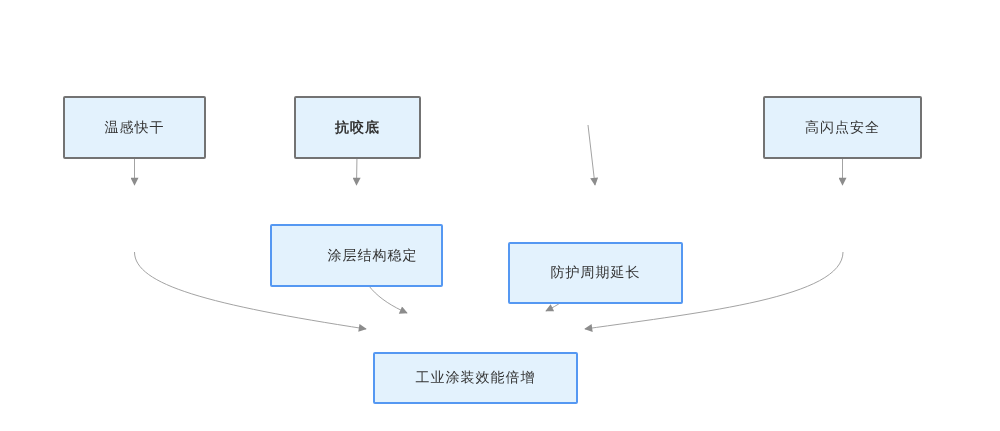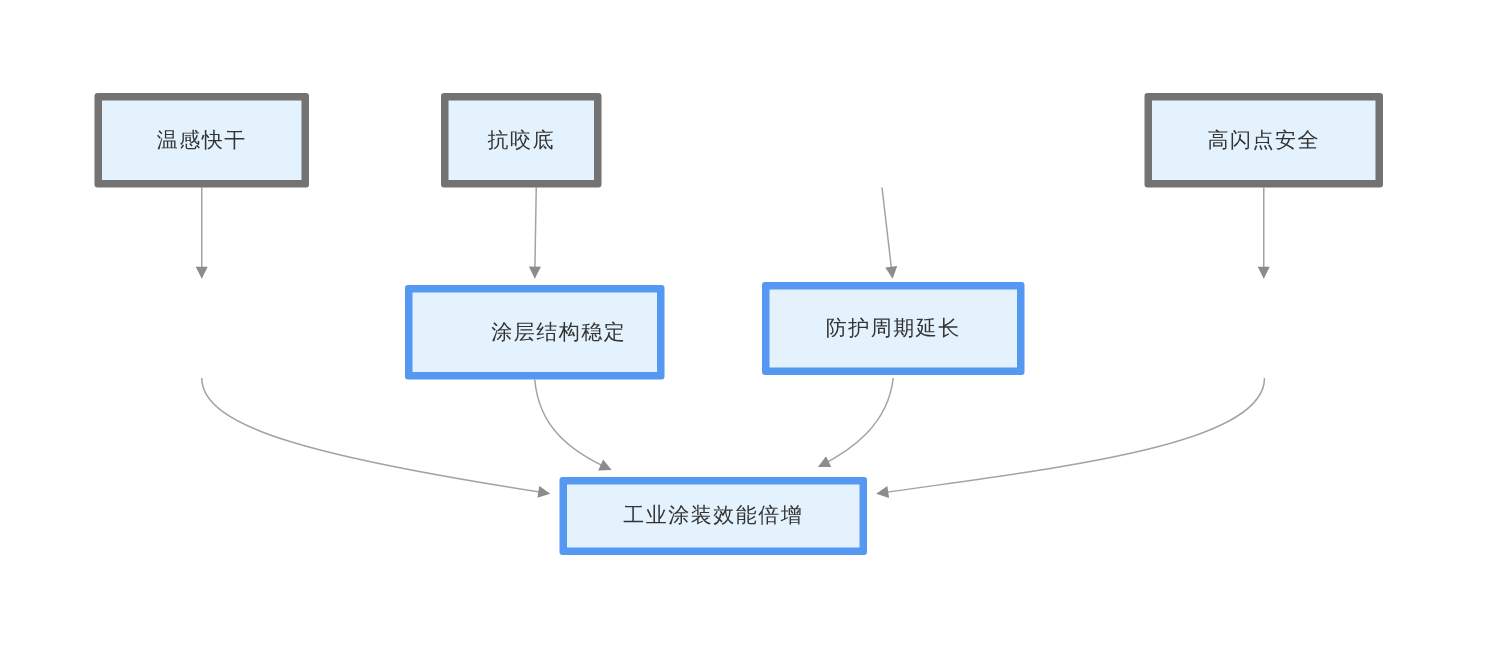--- a/index.html
+++ b/index.html
@@ -18,39 +18,40 @@
   .edges {
     position: absolute;
     left: 0; top: 0;
     width: 1000px;
     height: 431px;
   }
   .node {
     position: absolute;
     box-sizing: border-box;
     background: #e3f2fd;
-    border: 5px solid #737373;
+    border: 2px solid #737373;
     border-radius: 2px;
     display: flex;
     align-items: center;
     justify-content: center;
     font-size: 14px;
     color: #333333;
     letter-spacing: 1px;
     text-align: center;
+    margin-top: 34px;
   }
   .node.strong { border-color: #5598f2; }
   
   .n0 { left: 63px;  top: 62px;  width: 143px; height: 63px; }
-  .n1 { left: 294px; top: 62px;  width: 107px; height: 63px; }
+  .n1 { left: 294px; top: 62px;  width: 127px; height: 63px; font-weight: bold; }
   .n2 { left: 525px; top: 62px;  width: 126px; height: 63px; }
   .n3 { left: 763px; top: 62px;  width: 159px; height: 63px; }
   .n4 { left: 62px;  top: 190px; width: 145px; height: 62px; }
   .n5 { left: 270px; top: 190px; width: 173px; height: 63px; padding-left: 32px; }
-  .n6 { left: 508px; top: 188px; width: 175px; height: 62px; }
+  .n6 { left: 508px; top: 208px; width: 175px; height: 62px; }
   .n7 { left: 747px; top: 190px; width: 191px; height: 62px; }
   .n8 { left: 373px; top: 318px; width: 205px; height: 52px; }
   .edge-path {
     fill: none;
     stroke: #a3a3a3;
     stroke-width: 1;
   }
 </style>
 </head>
 <body>

